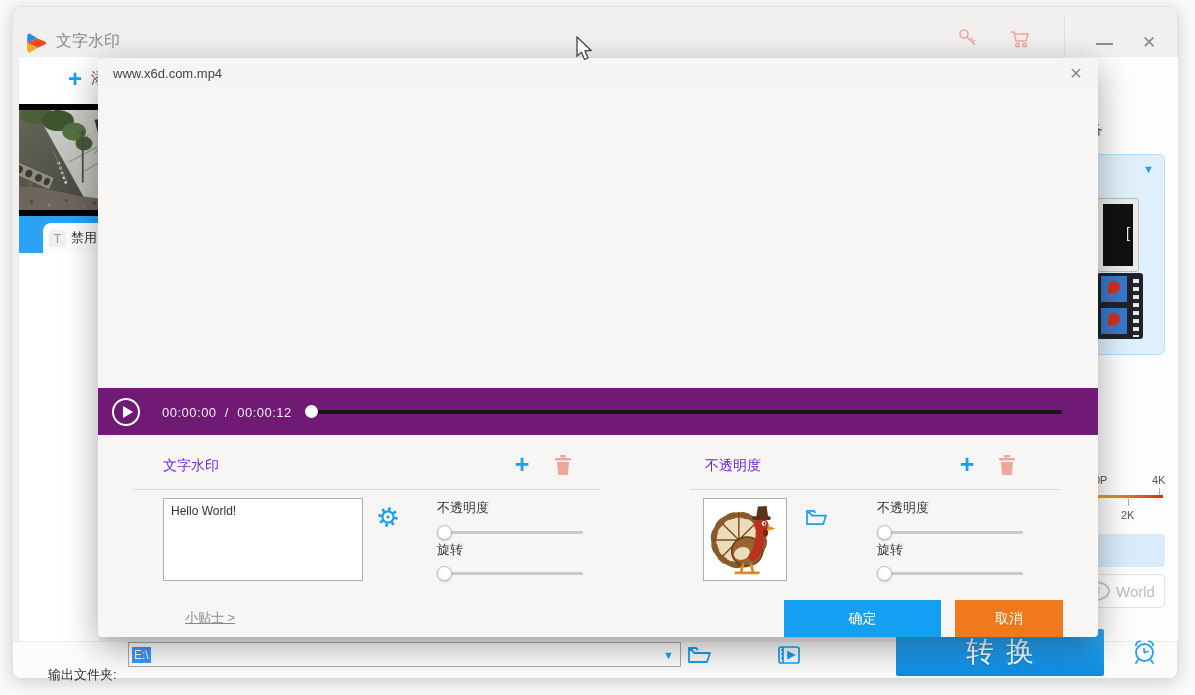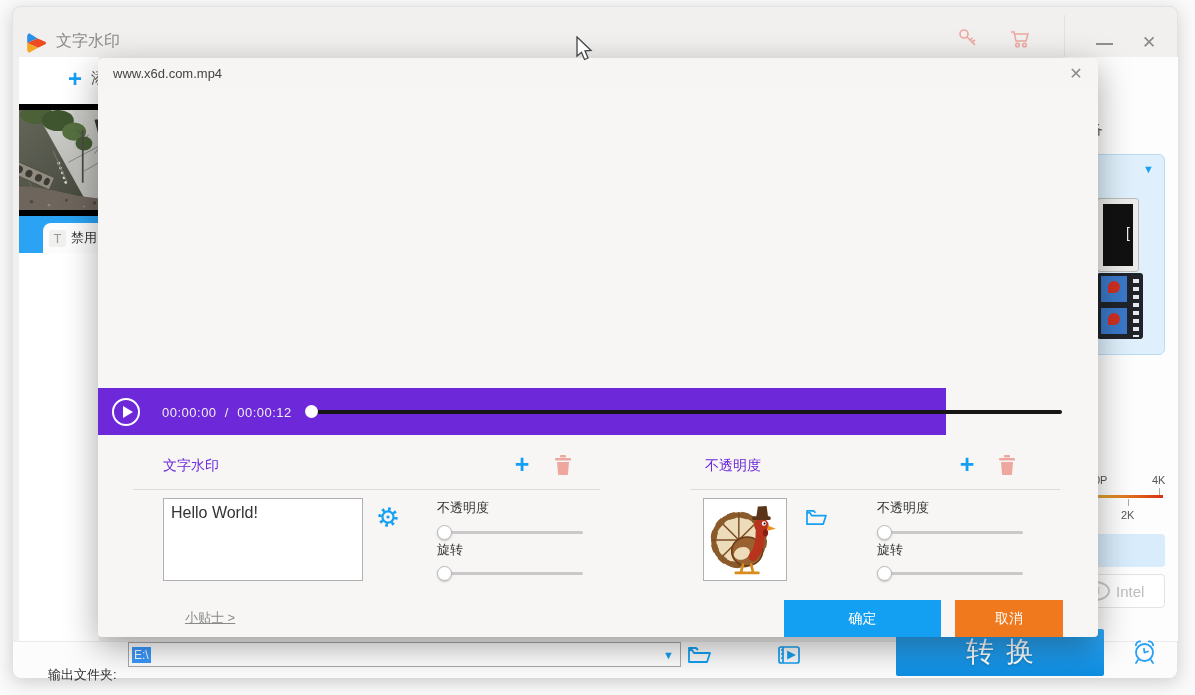--- a/index.html
+++ b/index.html
@@ -78,38 +78,38 @@
 
   
   .dialog { position:absolute; left:98px; top:58px; width:1000px; height:579px; background:#f7f6f5;
     border-radius:6px 6px 4px 4px; box-shadow:0 10px 34px rgba(0,0,0,.35); overflow:hidden; z-index:10; }
   .dlg-titlebar { position:absolute; left:0; top:0; width:100%; height:32px; background:#f6f5f4; }
   .dlg-title { position:absolute; left:15px; top:8px; font-size:13px; color:#444; }
   .dlg-close { position:absolute; right:12px; top:6px; width:20px; height:20px; color:#8a8a8a;
     font-size:16px; text-align:center; line-height:20px; cursor:pointer; }
   .video-area { position:absolute; left:0; top:32px; width:1000px; height:298px; background:#000; }
   .video-area svg.scene { position:absolute; left:247px; top:5px; width:503px; height:286px; }
-  .player-bar { position:absolute; left:0; top:330px; width:848px; height:47px; background:#6d28d9; }
+  .player-bar { position:absolute; left:0; top:330px; width:1000px; height:47px; background:#701a75; }
   .play-btn { position:absolute; left:14px; top:10px; width:28px; height:28px; border:2px solid #fff;
     border-radius:50%; cursor:pointer; }
   .play-btn::after { content:""; position:absolute; left:9px; top:6px; border-left:10px solid #fff;
     border-top:6px solid transparent; border-bottom:6px solid transparent; }
   .time-text { position:absolute; left:64px; top:17px; color:#eee; font-size:13px; letter-spacing:.5px; }
   .seek-track { position:absolute; left:207px; top:352px; width:757px; height:4px; background:#161616;
     border-radius:2px; cursor:pointer; }
   .seek-thumb { position:absolute; left:207px; top:347px; width:13px; height:13px; background:#fff;
     border-radius:50%; cursor:pointer; }
 
   .section-title { position:absolute; font-size:14px; color:#6d28d9; }
   .wm-plus { position:absolute; width:26px; height:26px; color:#14a0f2; font-size:25px; font-weight:bold;
     text-align:center; line-height:24px; cursor:pointer; }
   .wm-trash { position:absolute; width:18px; height:21px; cursor:pointer; }
   .divider { position:absolute; height:1px; background:#dcdcdc; }
   .text-box { position:absolute; left:65px; top:440px; width:200px; height:83px; background:#fff;
-    border:1px solid #b0b0b0; font-size:16px; color:#333; padding:5px 7px; resize:none; outline:none;
+    border:1px solid #b0b0b0; font-size:12px; color:#333; padding:5px 7px; resize:none; outline:none;
     font-family:"Liberation Sans","DejaVu Sans",sans-serif; }
   .img-box { position:absolute; left:605px; top:440px; width:84px; height:83px; background:#fff;
     border:1px solid #b0b0b0; display:flex; align-items:center; justify-content:center; }
   .sl-label { position:absolute; font-size:13px; color:#333; }
   .sl-track { position:absolute; width:146px; height:3px; background:#c9c9c9; border-radius:2px; cursor:pointer; }
   .sl-thumb { position:absolute; width:15px; height:15px; background:#fff; border:1px solid #bbb;
     border-radius:50%; box-shadow:0 1px 2px rgba(0,0,0,.2); cursor:pointer; }
   .tips-link { position:absolute; left:87px; top:551px; font-size:13px; color:#8a8a8a;
     text-decoration:underline; cursor:pointer; }
   .ok-btn { position:absolute; left:686px; top:542px; width:157px; height:37px; background:#14a0f2;
@@ -278,21 +278,21 @@
   </div>
   <span class="res-lbl" style="left:1081px;top:467px">0P</span>
   <span class="res-lbl" style="left:1139px;top:467px">4K</span>
   <div class="res-line"></div>
   <div class="res-tick" style="left:1146px;top:481px"></div>
   <div class="res-tick" style="left:1115px;top:492px"></div>
   <span class="res-lbl" style="left:1108px;top:502px">2K</span>
   <div class="blue-box"></div>
   <div class="intel-badge">
     <div class="intel-ellipse">tel</div>
-    <span class="intel-name">Intel</span>
+    <span class="intel-name">World</span>
   </div>
 
   <div class="bottom-bar">
     <span class="out-label">输出文件夹:</span>
     <div class="combo">
       <span class="path">E:\</span>
       <span class="arrow">▼</span>
     </div>
     <svg class="bb-icon" style="left:674px" viewBox="0 0 24 22">
       <path d="M2,6 L2,18 L20,18 L23,9 L7,9 L5,6 Z M2,6 L2,4 L9,4 L11,6" fill="none" stroke="#14a0f2" stroke-width="1.8" stroke-linejoin="round"></path>

